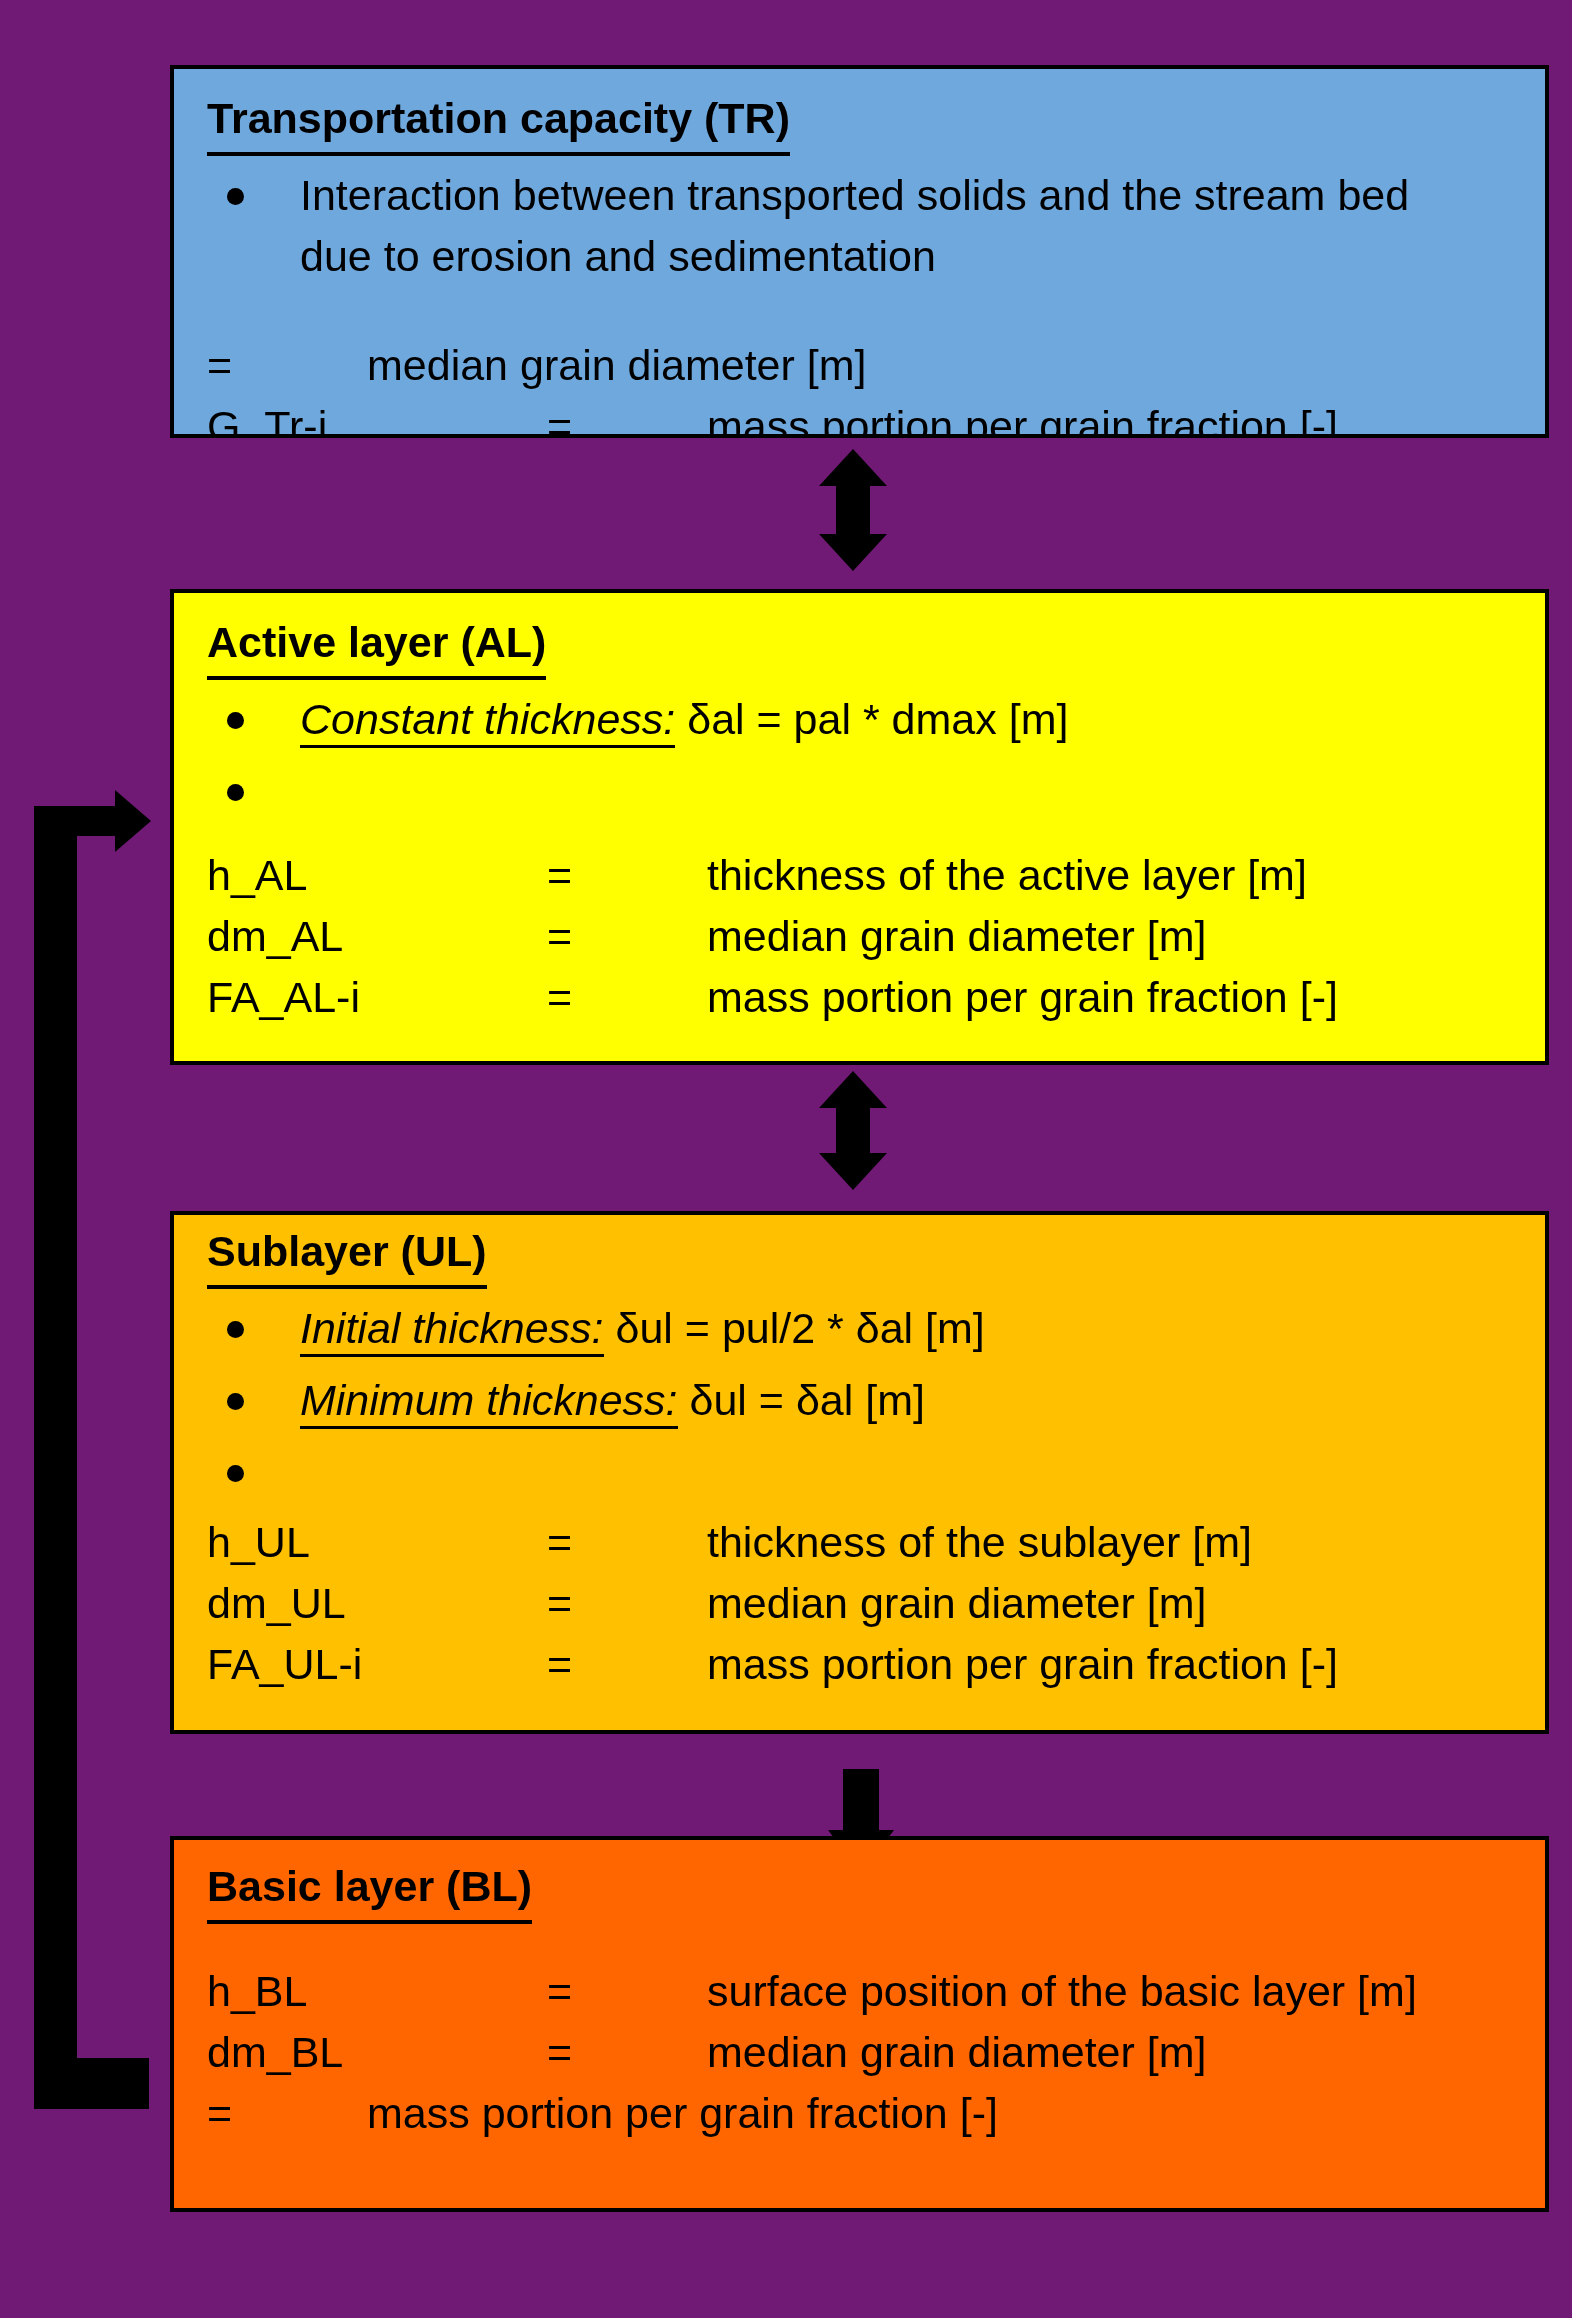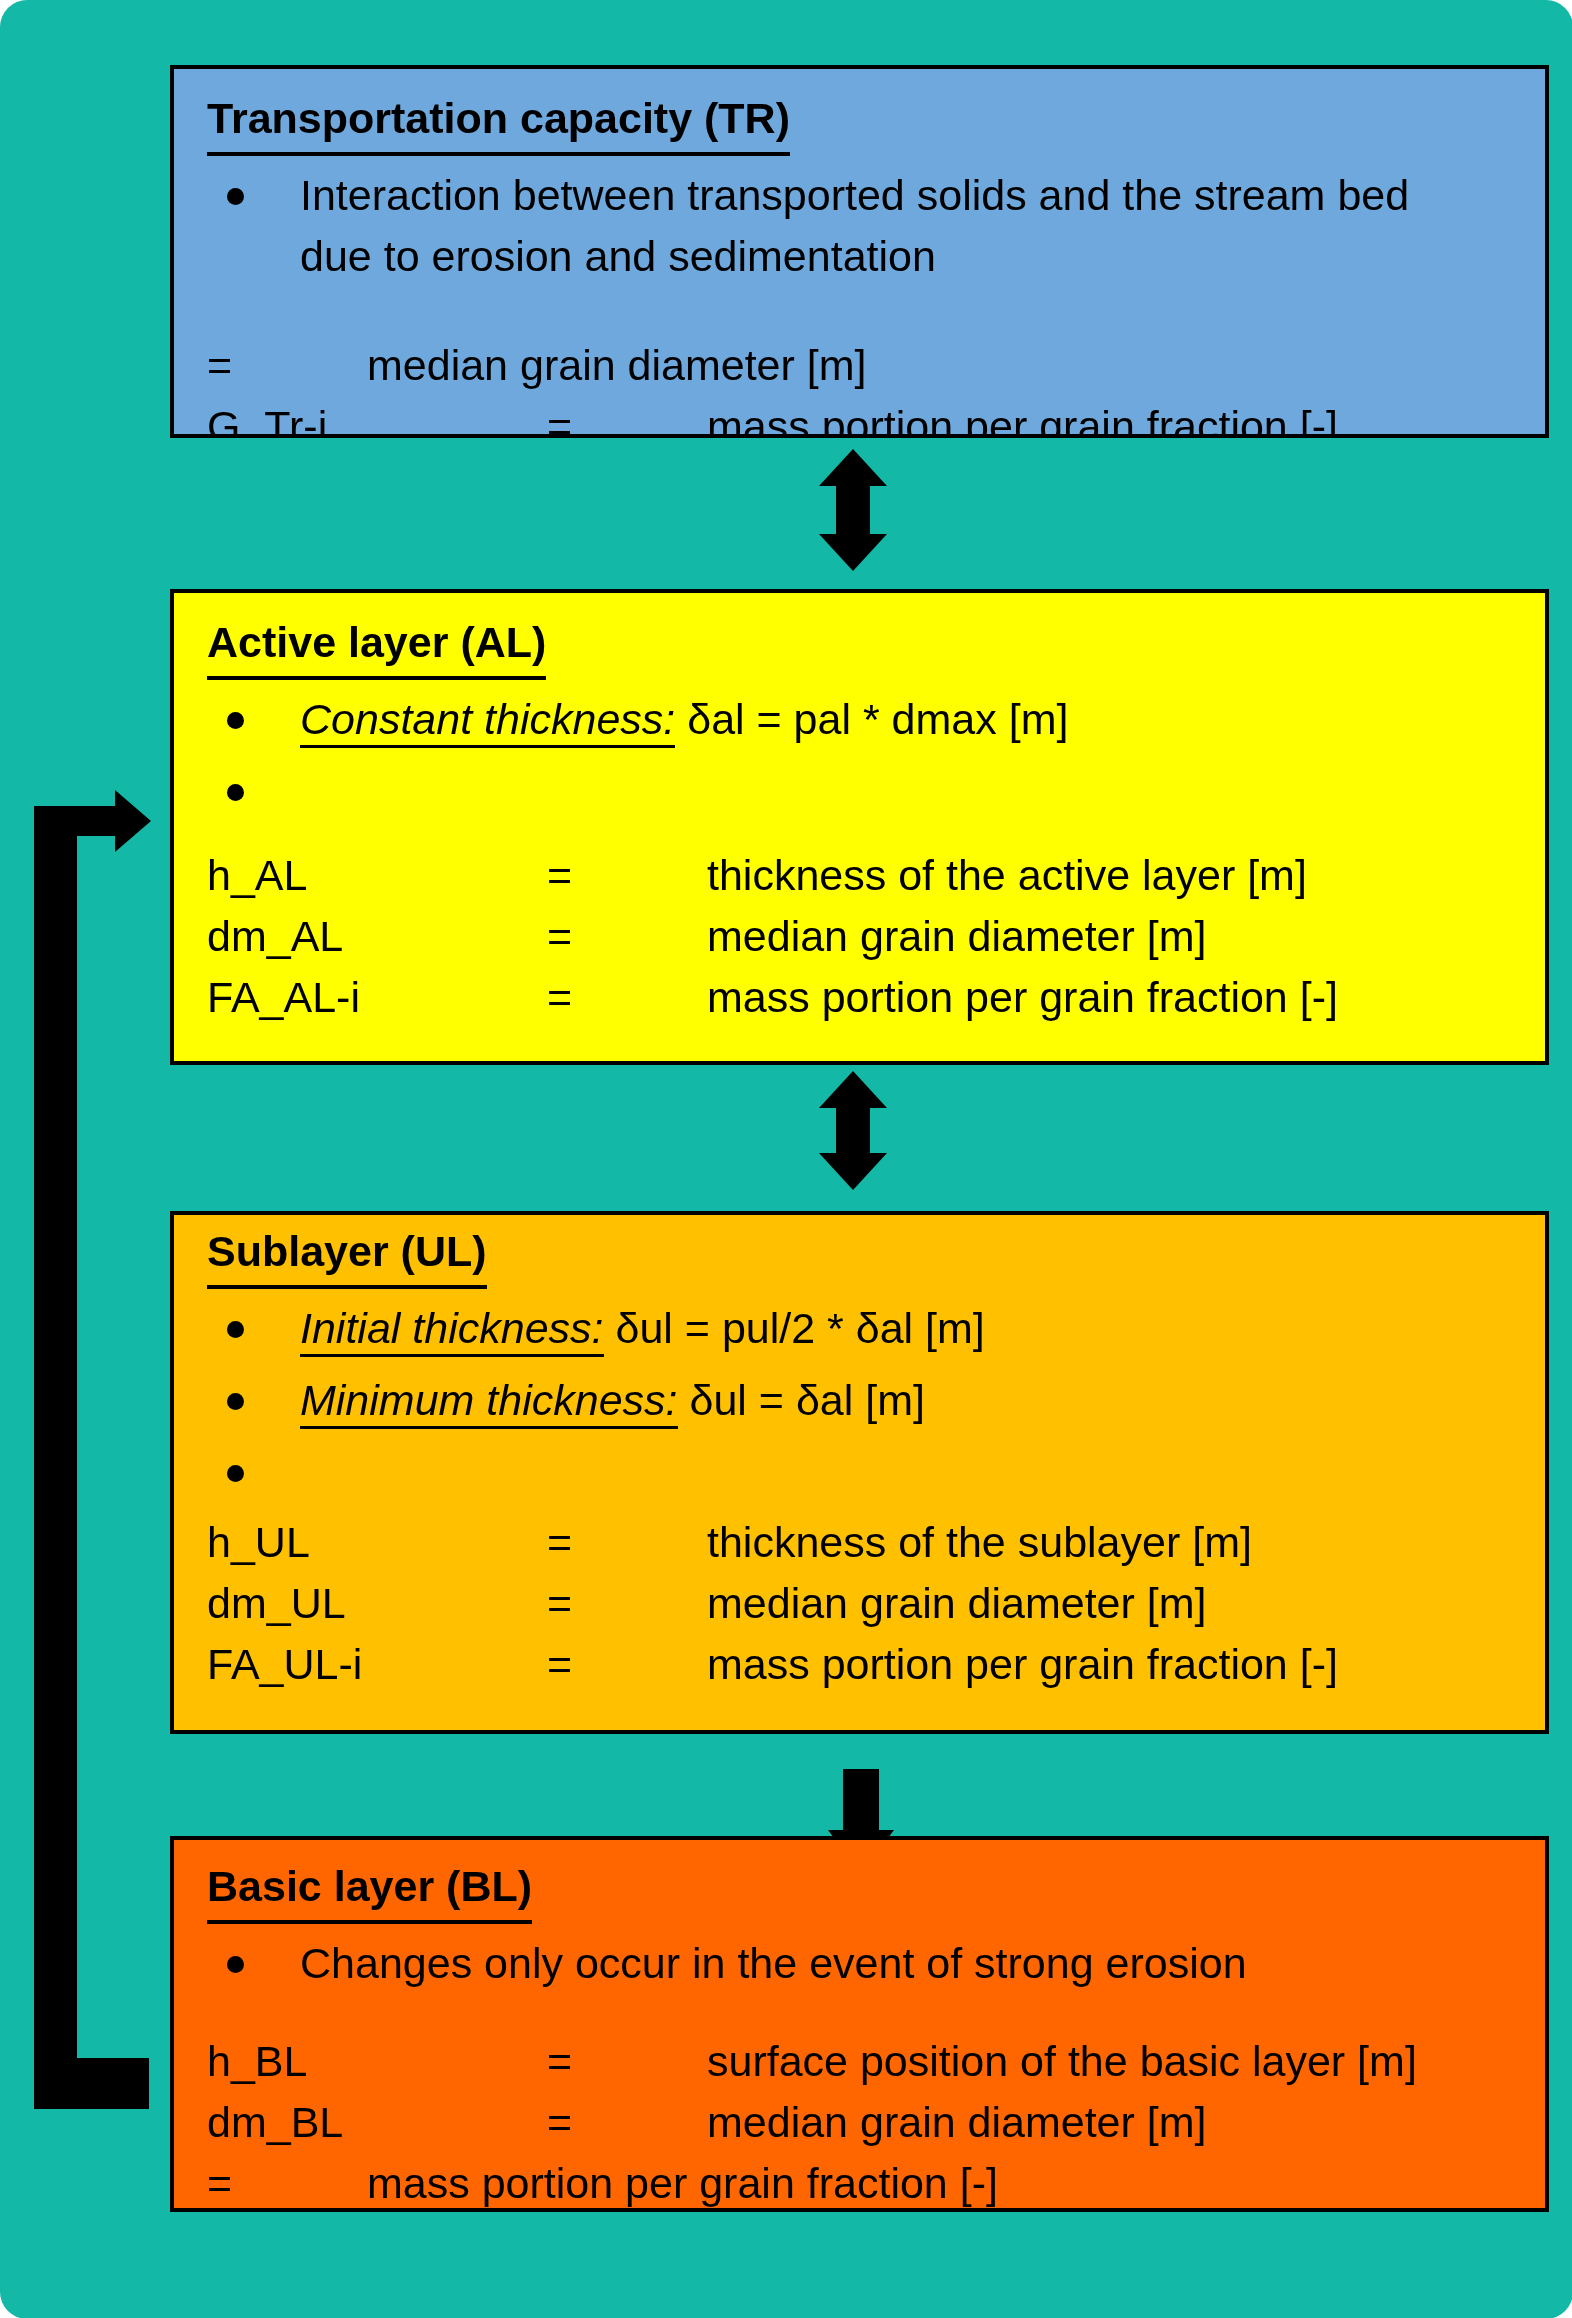--- a/index.html
+++ b/index.html
@@ -1,24 +1,23 @@
 <!DOCTYPE html>
 <html style="font-size:12.5px"><head>
 <meta charset="utf-8">
 <style>
   html, body { margin: 0; padding: 0; background: #ffffff; }
   .canvas {
     position: relative;
     width: 1573px;
     height: 2319px;
-    background: #14b8a6;
+    background: #701a75;
     font-family: "Liberation Sans", sans-serif;
     color: #000000;
     overflow: hidden;
-    border-radius: 27px;
   }
 
   
   .box {
     position: absolute;
     left: 170px;
     width: 1379px;
     border: 4.7px solid #000000;
     box-sizing: border-box;
     padding: 19px 31px 0 33px;
@@ -196,24 +195,20 @@
 
   <div class="v-arrow" id="arrow-ul-bl">
     <div class="shaft"></div>
     <div class="tri tri-down"></div>
   </div>
 
   <section class="box" id="box-bl" style="background-color: rgb(255, 102, 0);">
     <div class="title-row">
       <span class="title-text">Basic layer (BL)</span>
     </div>
-    <div class="bullet">
-      <span class="dot"></span>
-      <span class="btext">Changes only occur in the event of strong erosion</span>
-    </div>
     <div class="params">
       <div class="param">
         <span class="sym">h_BL</span>
         <span class="eq">=</span>
         <span class="desc">surface position of the basic layer [m]</span>
       </div>
       <div class="param">
         <span class="sym">dm_BL</span>
         <span class="eq">=</span>
         <span class="desc">median grain diameter [m]</span>

